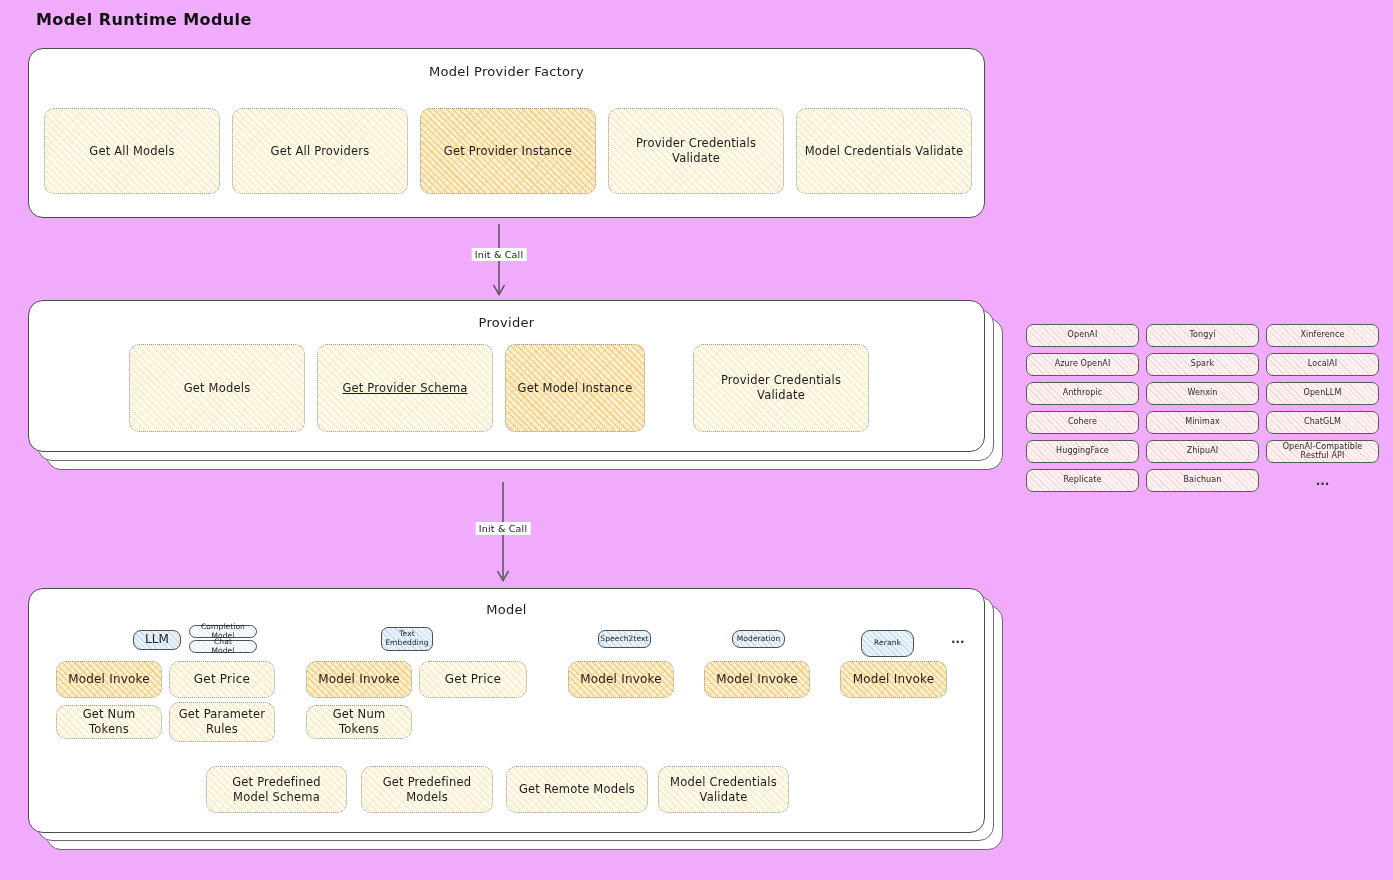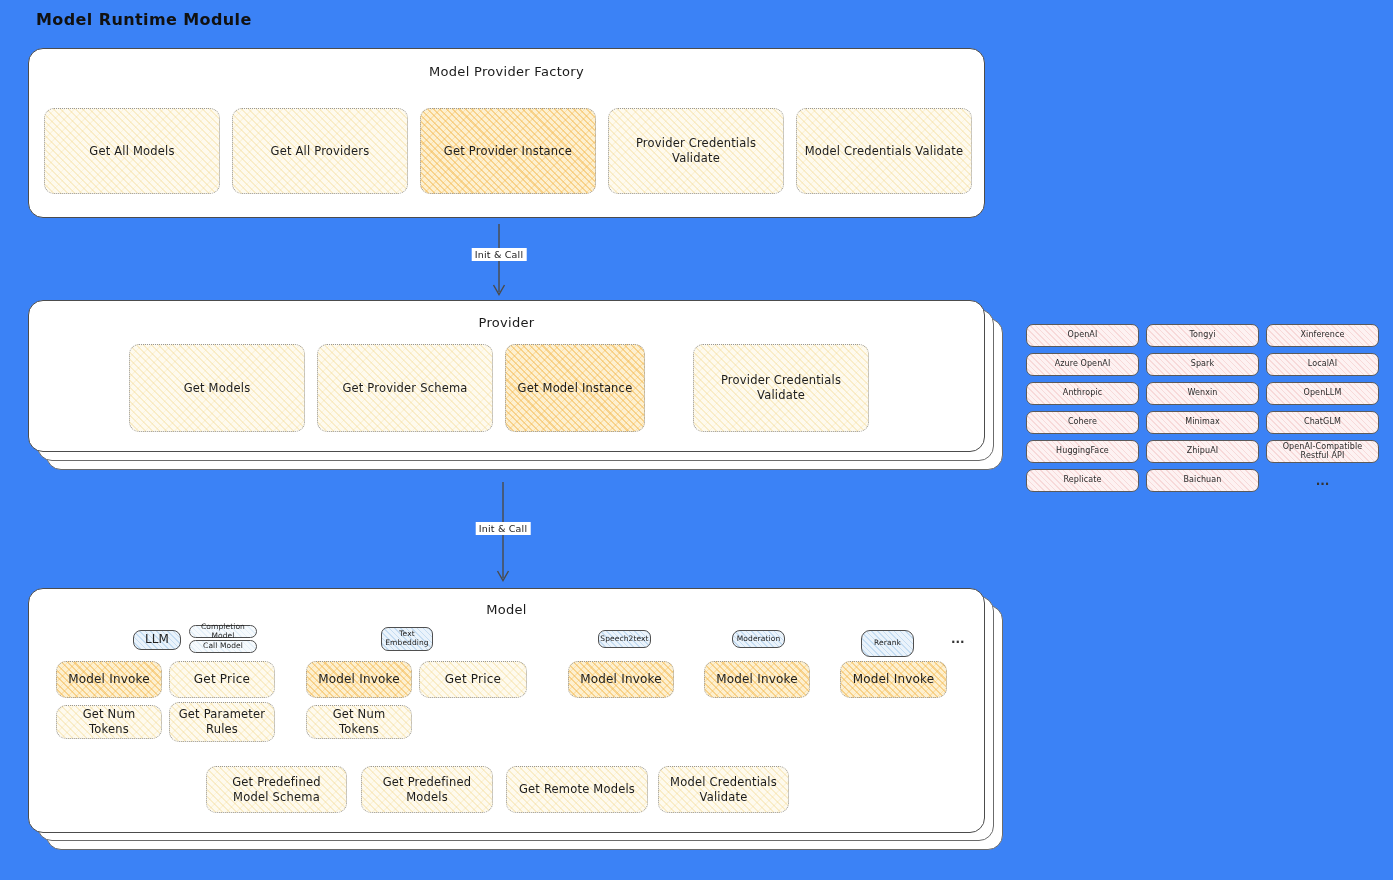--- a/index.html
+++ b/index.html
@@ -1,17 +1,17 @@
 <!DOCTYPE html>
 <html><head>
 <meta charset="utf-8">
 <style>
   html,body{margin:0;padding:0;background:#ffffff;}
   .canvas{
-    position:relative;width:1393px;height:880px;background:#3b82f6;overflow:hidden;
+    position:relative;width:1393px;height:880px;background:#f0abfc;overflow:hidden;
     font-family:"DejaVu Sans", sans-serif;color:#1d1d1d;
   }
   .main-title{
     position:absolute;left:36px;top:10px;font-size:16px;font-weight:bold;
     letter-spacing:.4px;color:#111;
   }
   
   .container{
     position:absolute;background:#fff;border:1.4px solid #4c4c4c;border-radius:15px;
     box-sizing:border-box;
@@ -113,21 +113,21 @@
       <path d="M2.5 61 L8 70.5 L13.5 61" fill="none" stroke="#4a4a4a" stroke-width="1.4"></path>
     </svg>
     <span class="arrow-label" style="top:24px;">Init &amp; Call</span>
   </div>
 
   <div class="stack-layer" style="left:46px;top:318px;width:957px;height:152px;"></div>
   <div class="stack-layer" style="left:37px;top:309px;width:957px;height:152px;"></div>
   <div class="container" style="left:28px;top:300px;width:957px;height:152px;">
     <div class="container-title" style="top:14px;">Provider</div>
     <div class="func hatch-yellow" style="left:100px;top:43px;width:176px;height:88px;">Get Models</div>
-    <div class="func hatch-yellow" style="left:288px;top:43px;width:176px;height:88px;">Get Provider Schema</div>
+    <div class="func hatch-yellow" style="left:288px;top:43px;width:176px;height:88px;text-decoration:underline;">Get Provider Schema</div>
     <div class="func hatch-orange" style="left:476px;top:43px;width:140px;height:88px;">Get Model Instance</div>
     <div class="func hatch-yellow" style="left:664px;top:43px;width:176px;height:88px;">Provider Credentials Validate</div>
   </div>
 
   <div class="chip-grid">
     <div class="chip hatch-pink">OpenAI</div>
     <div class="chip hatch-pink">Tongyi</div>
     <div class="chip hatch-pink">Xinference</div>
 
     <div class="chip hatch-pink">Azure OpenAI</div>
@@ -159,21 +159,21 @@
     <span class="arrow-label" style="top:40px;">Init &amp; Call</span>
   </div>
 
   <div class="stack-layer" style="left:46px;top:605px;width:957px;height:245px;"></div>
   <div class="stack-layer" style="left:37px;top:596px;width:957px;height:245px;"></div>
   <div class="container" style="left:28px;top:588px;width:957px;height:245px;">
     <div class="container-title" style="top:13px;">Model</div>
 
     <div class="tag hatch-blue tag-llm" style="left:104px;top:41px;width:48px;height:20px;">LLM</div>
     <div class="tag hatch-blue-light tag-small" style="left:160px;top:36px;width:68px;height:13px;">Completion Model</div>
-    <div class="tag hatch-blue-light tag-small" style="left:160px;top:51px;width:68px;height:13px;">Call Model</div>
+    <div class="tag hatch-blue-light tag-small" style="left:160px;top:51px;width:68px;height:13px;">Chat Model</div>
     <div class="tag hatch-blue" style="left:352px;top:38px;width:52px;height:24px;">Text Embedding</div>
     <div class="tag hatch-blue" style="left:569px;top:41px;width:53px;height:18px;">Speech2text</div>
     <div class="tag hatch-blue" style="left:703px;top:41px;width:53px;height:18px;border-radius:8px;">Moderation</div>
     <div class="tag hatch-blue" style="left:832px;top:41px;width:53px;height:27px;border-radius:9px;">Rerank</div>
     <div class="dots" style="left:922px;top:43px;">...</div>
 
     <div class="func hatch-orange func-invoke" style="left:27px;top:72px;width:106px;height:37px;">Model Invoke</div>
     <div class="func hatch-yellow func-invoke" style="left:140px;top:72px;width:106px;height:37px;">Get Price</div>
     <div class="func hatch-orange func-invoke" style="left:277px;top:72px;width:106px;height:37px;">Model Invoke</div>
     <div class="func hatch-yellow func-invoke" style="left:390px;top:72px;width:108px;height:37px;">Get Price</div>

